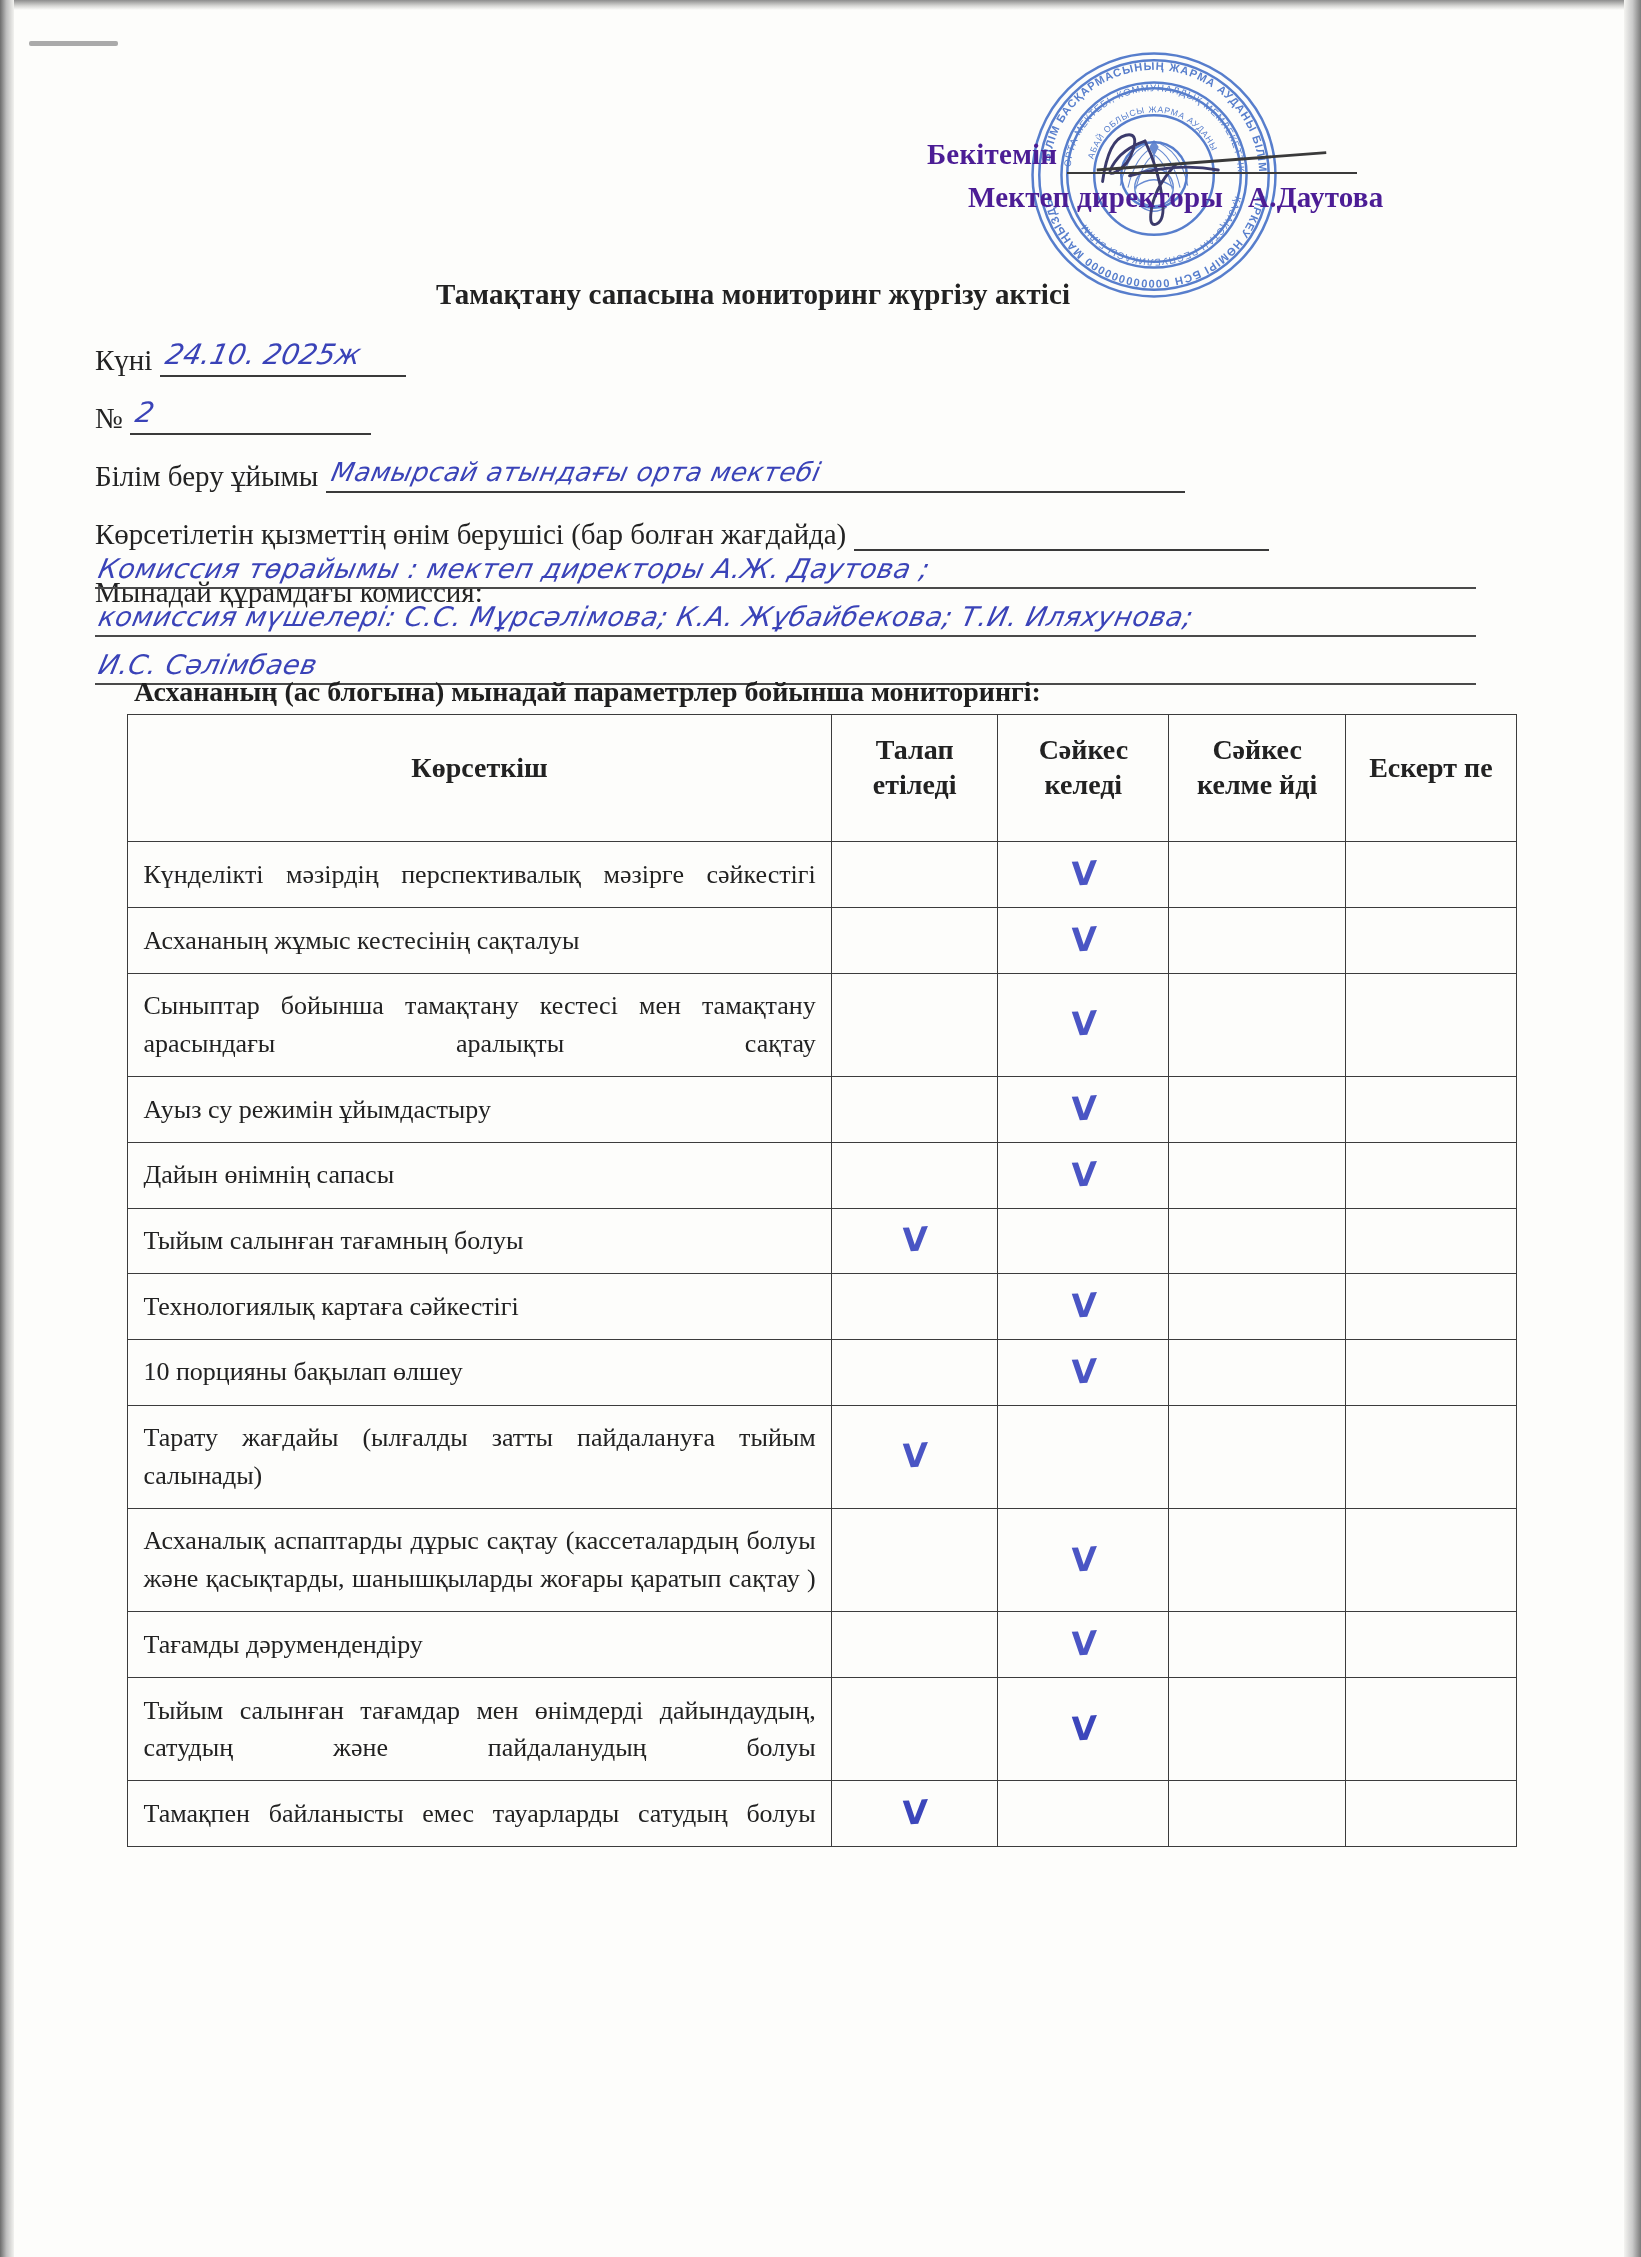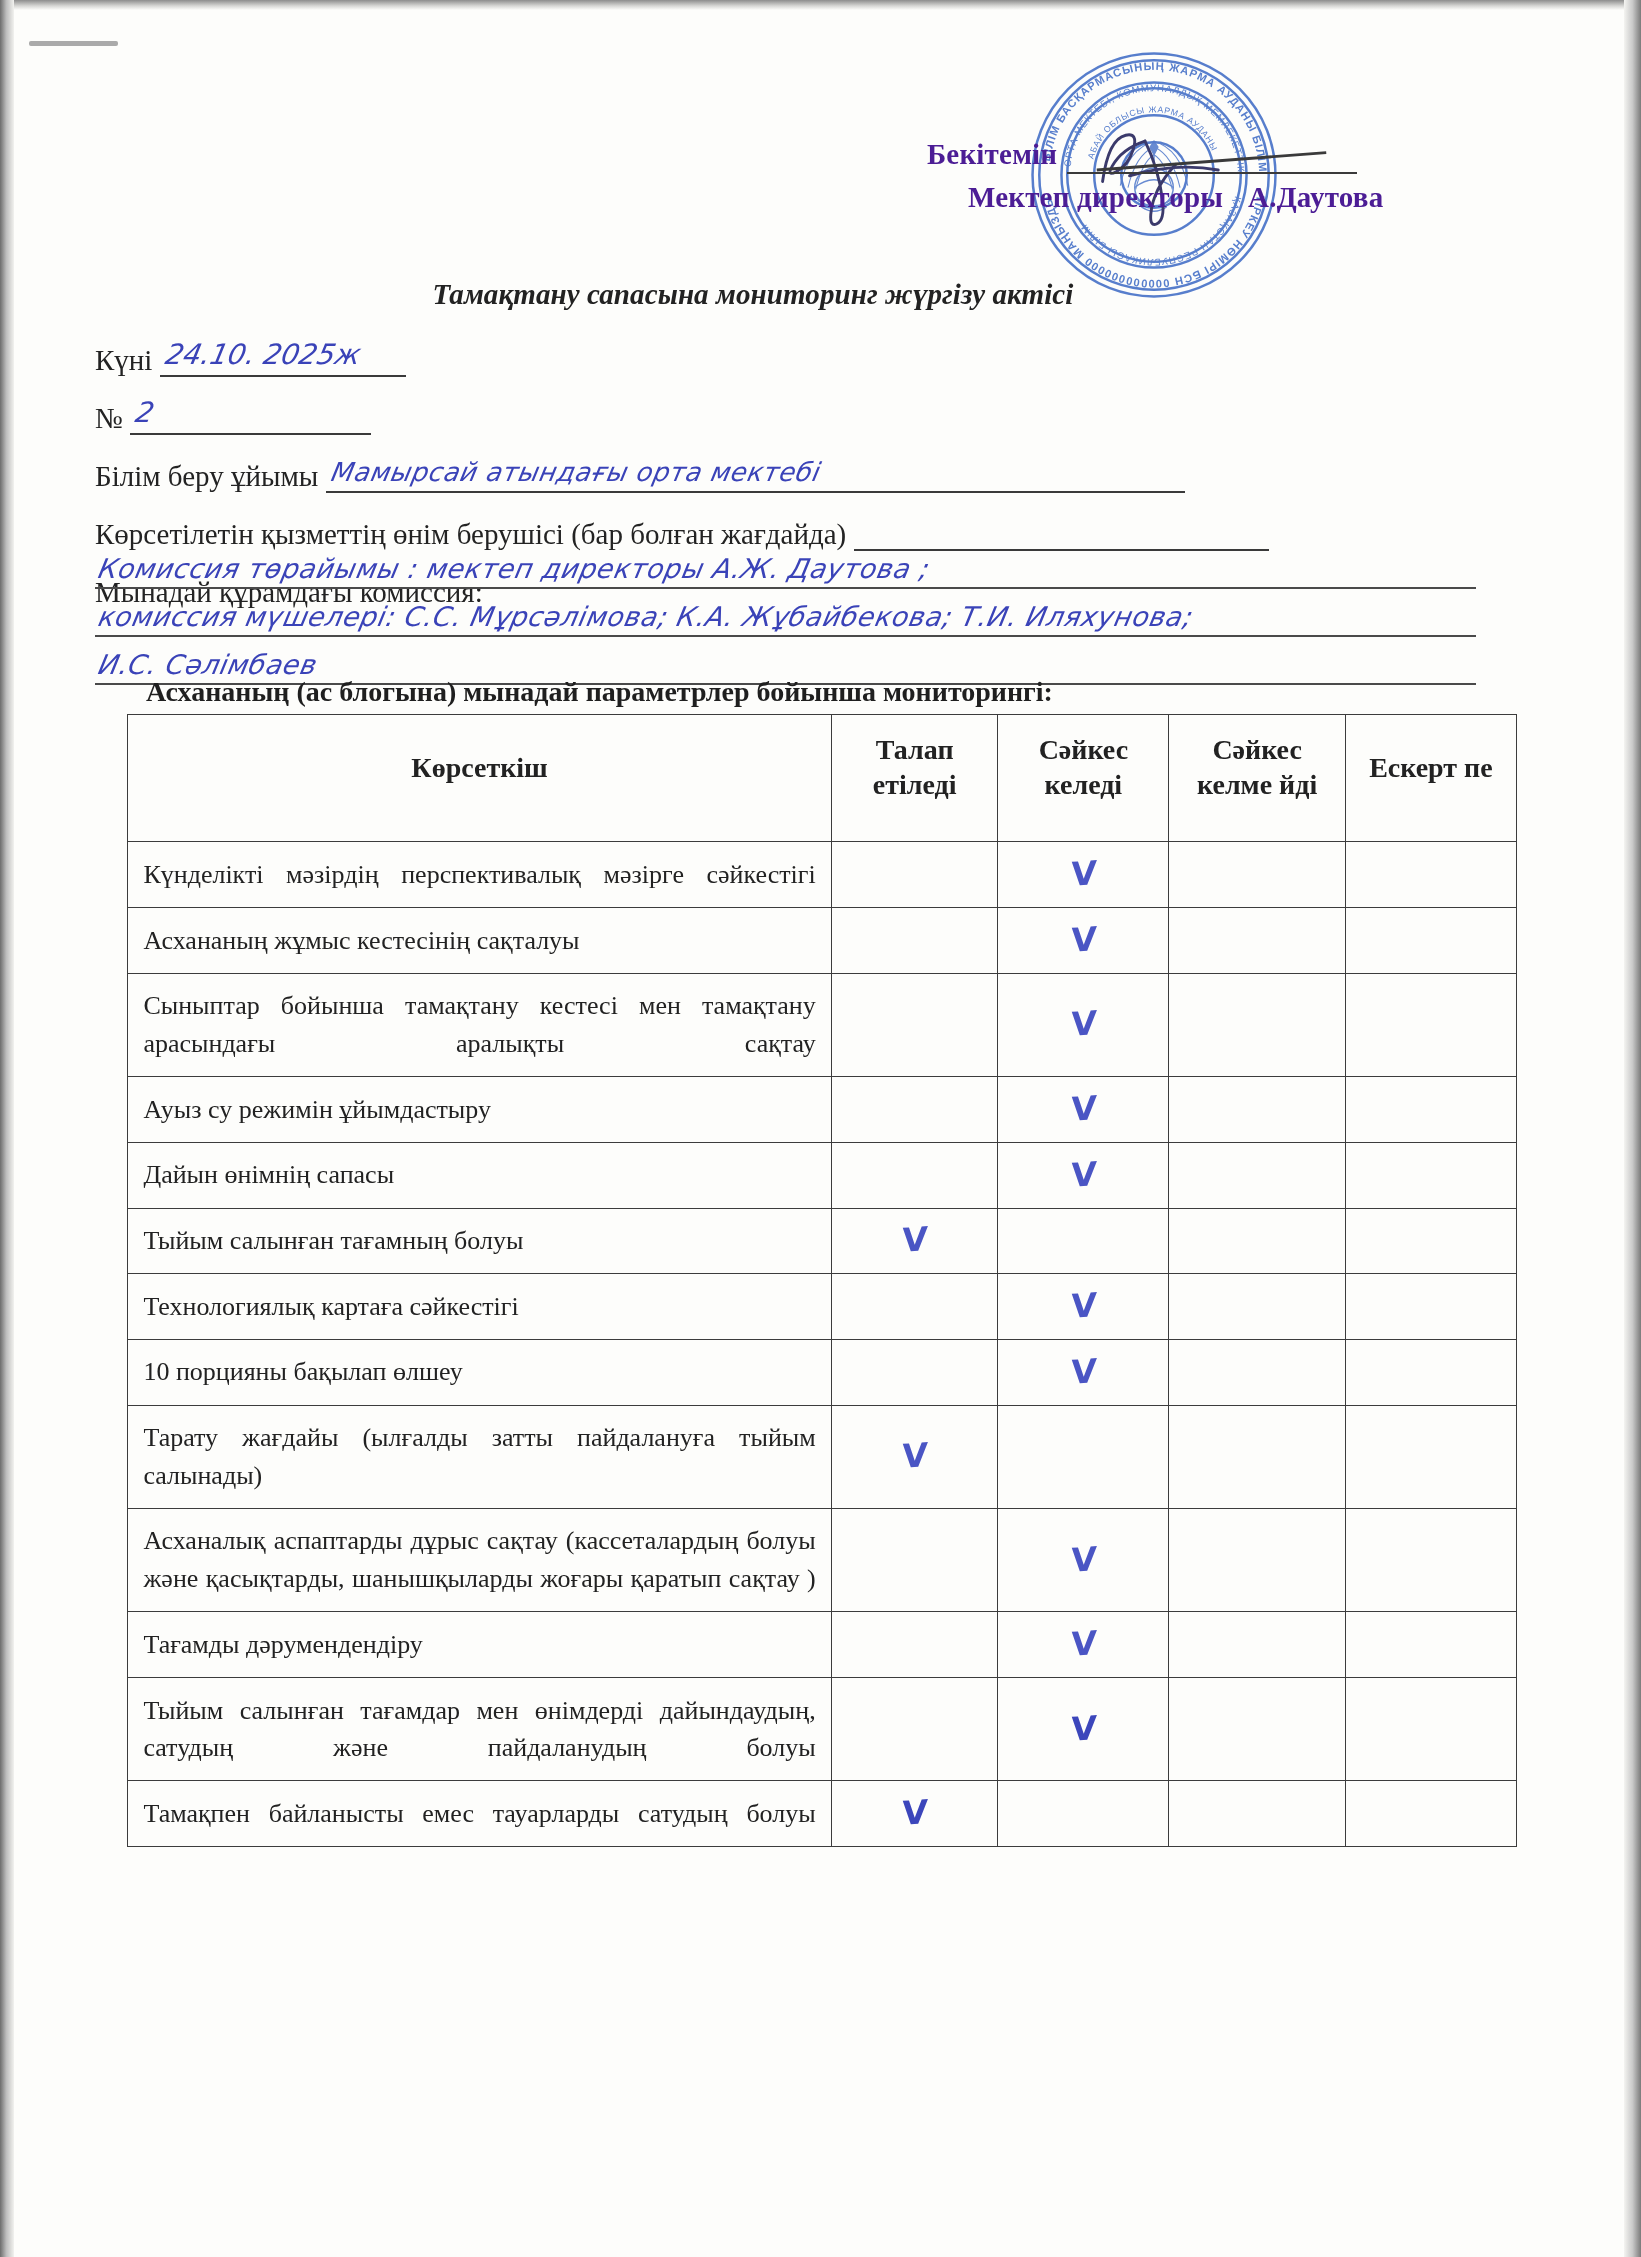--- a/index.html
+++ b/index.html
@@ -52,21 +52,20 @@
   .signature{
     position:absolute;left:1091px;top:106px;width:241px;height:126px;
     pointer-events:none;
   }
 
   
   .doc-title{
     position:absolute;left:0;top:278px;width:1506px;
     text-align:center;font-size:29px;font-weight:bold;color:#222;
     letter-spacing:0.1px;
-    font-style:italic;
   }
 
   
   .fields{position:absolute;left:95px;top:319px;width:1400px;font-size:29px;color:#232323;}
   .frow{display:flex;align-items:flex-end;height:58px;}
   .flabel{white-space:nowrap;padding-right:7.7px;}
   .fline{border-bottom:2.1px solid #3a3a3a;position:relative;}
   .fline.w-date{width:246px;}
   .fline.w-num{width:241px;}
   .fline.w-org{width:859px;}
@@ -80,21 +79,21 @@
   .hw.cursive{font-size:26px;letter-spacing:0.5px;}
 
   
   .commission{position:absolute;left:95px;top:541px;width:1381px;}
   .cline{height:46px;border-bottom:2.1px solid #4a4a4a;position:relative;}
   .cline .hw{bottom:2.9px;left:3.9px;font-size:27px;}
   .cline.last{border-bottom:2.1px solid #4a4a4a;}
 
   
   .section-head{
-    position:absolute;left:146px;top:676px;width:1352px;
+    position:absolute;left:134px;top:676px;width:1352px;
     font-size:28px;font-weight:bold;color:#1f1f1f;
   }
 
   
   table.monitor{
     position:absolute;left:95px;top:714px;
     width:1390px;
     border-collapse:collapse;
     table-layout:fixed;
     font-size:26px;

